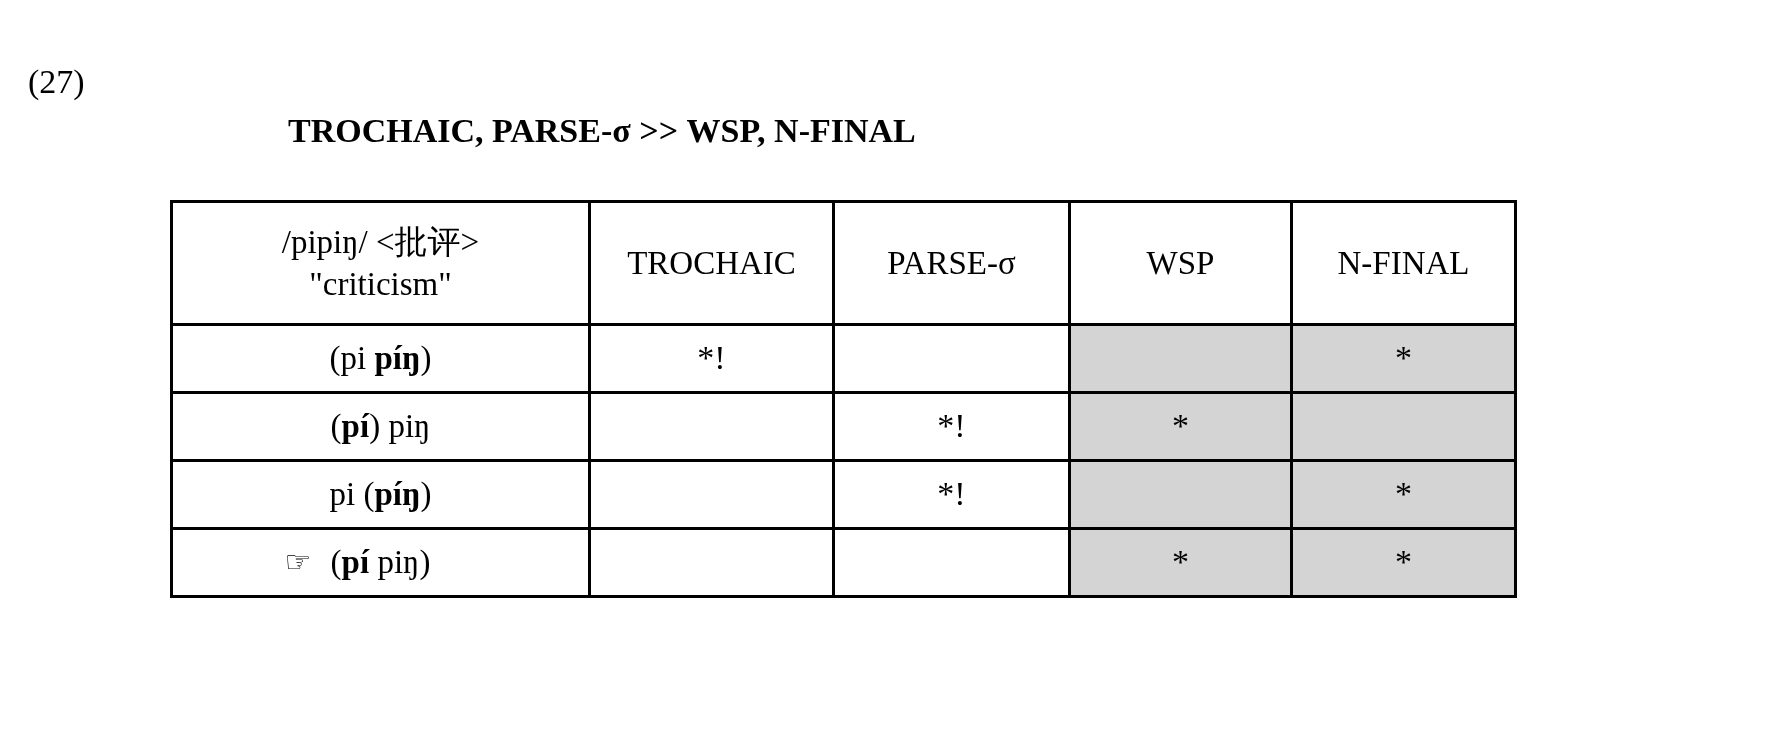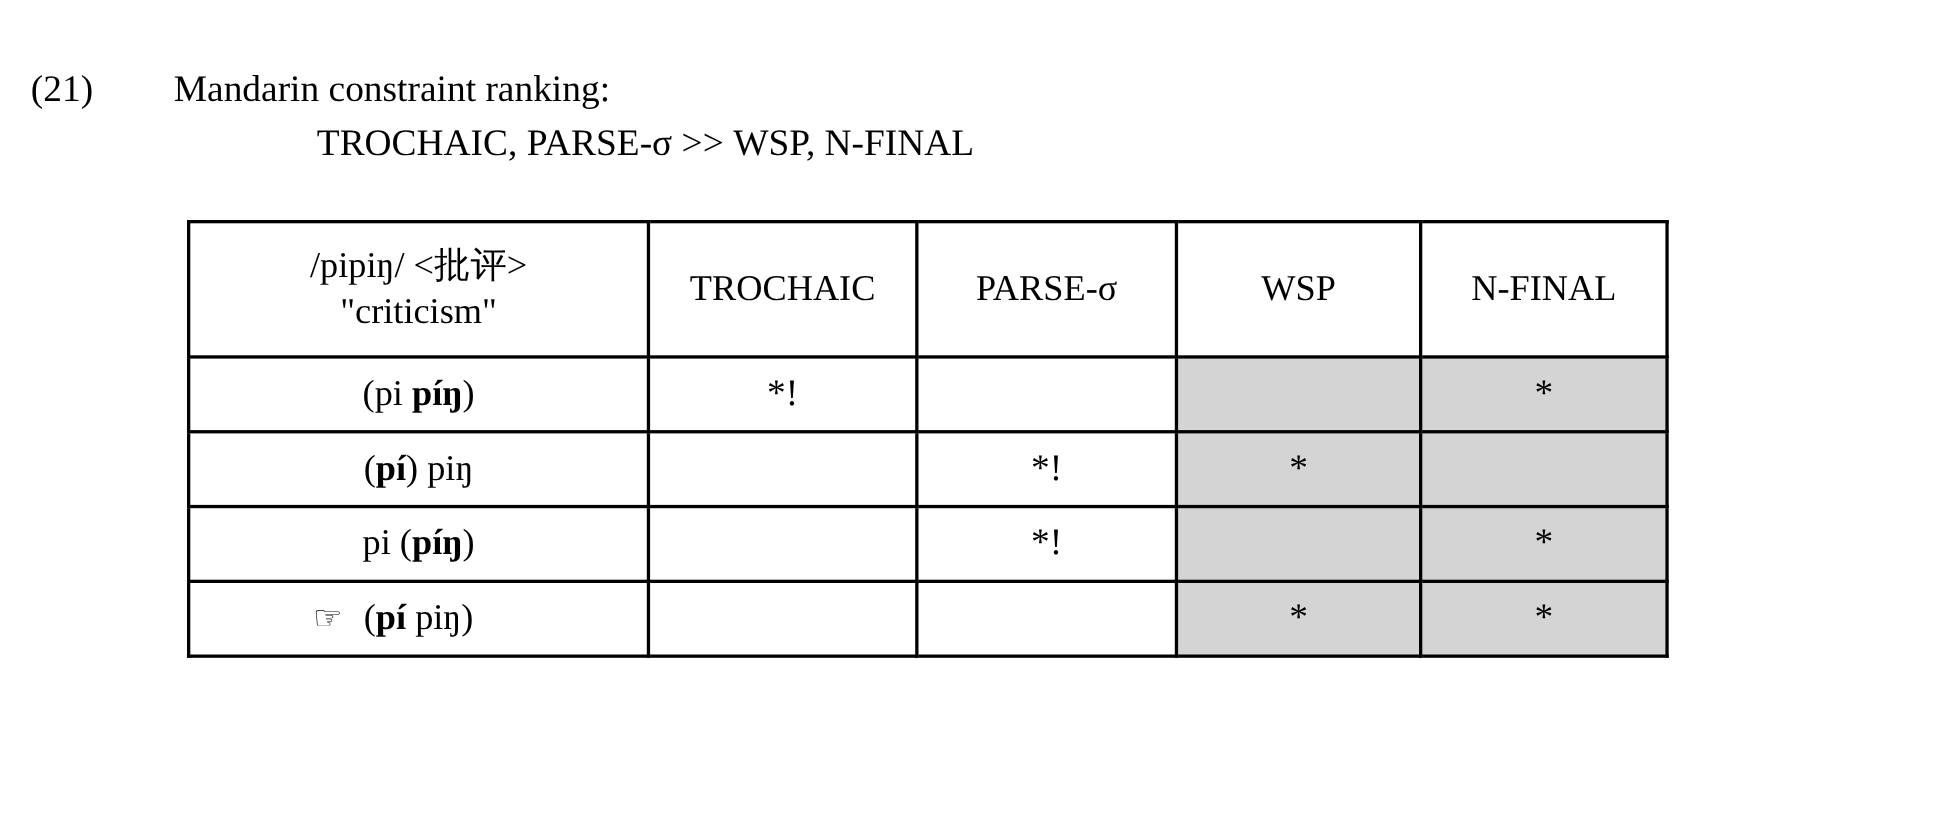--- a/index.html
+++ b/index.html
@@ -34,20 +34,21 @@
     font-size: 34px;
   }
   .example-text {
     font-size: 34px;
   }
   .example-subline {
     margin-left: 260px;
     font-size: 34px;
     line-height: 1.32;
     margin-top: 4px;
+    font-weight: bold;
   }
 
   .tableau-wrap {
     position: absolute;
     left: 170px;
     top: 200px;
   }
 
   table.tableau {
     border-collapse: collapse;
@@ -112,22 +113,21 @@
   .star {
     font-size: 34px;
     line-height: 1;
   }
 </style>
 </head>
 <body>
 
 <div class="example-block">
   <div class="example-line">
-    <span class="example-number">(21)</span>
-    <span class="example-text">Mandarin constraint ranking:</span>
+    <span class="example-number">(27)</span>
   </div>
   <div class="example-subline">TROCHAIC, PARSE-σ &gt;&gt; WSP, N-FINAL</div>
 </div>
 
 <div class="tableau-wrap">
   <table class="tableau">
     <colgroup>
       <col class="col-input">
       <col class="col-c1">
       <col class="col-c2">

